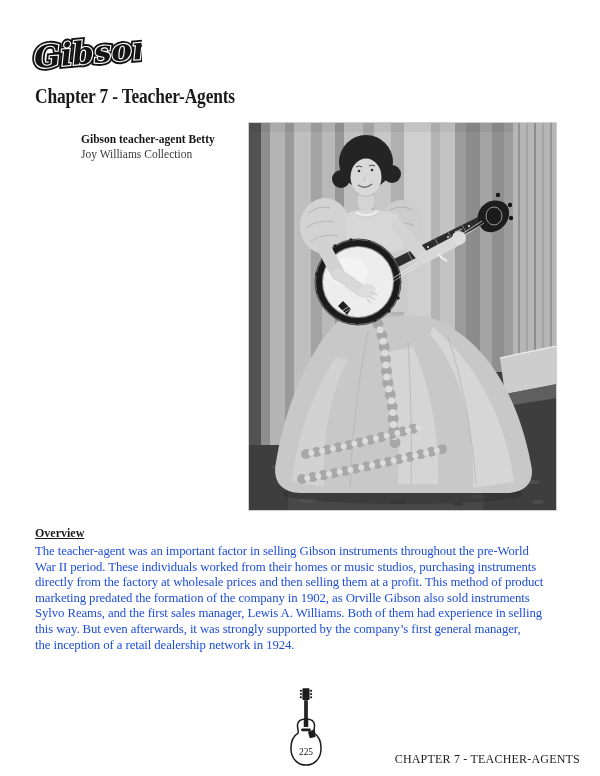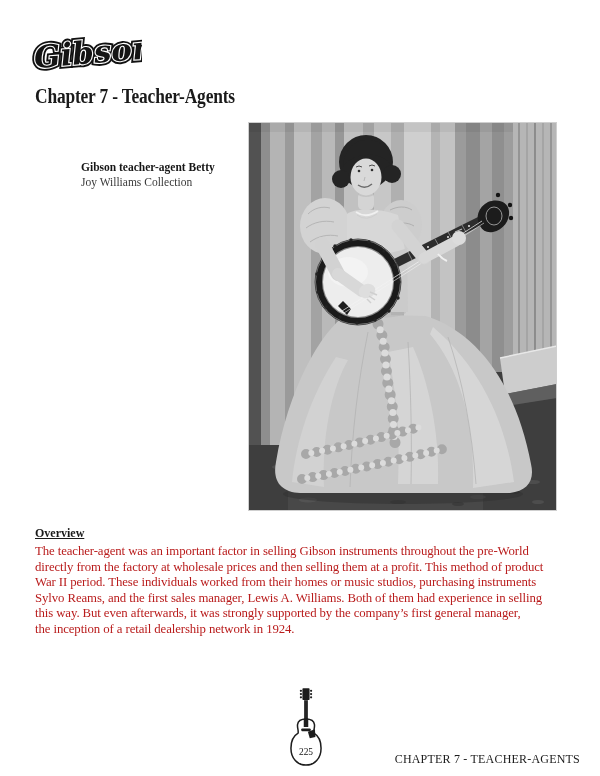--- a/index.html
+++ b/index.html
@@ -13,29 +13,29 @@
   .logo-back{font-family:"DejaVu Serif",serif;font-style:italic;font-weight:bold;font-size:62px;
     fill:#111;stroke:#111;stroke-width:12;paint-order:stroke fill;}
   .logo-front{font-family:"DejaVu Serif",serif;font-style:italic;font-weight:bold;font-size:62px;
     fill:#141414;stroke:#ffffff;stroke-width:4.5;paint-order:stroke fill;}
   .chapter-title{
     position:absolute;left:35px;top:85px;margin:0;
     font-size:20px;font-weight:bold;letter-spacing:-0.2px;
     transform:scaleX(0.87);transform-origin:left top;white-space:pre;
   }
   
-  .caption{position:absolute;left:81px;top:133px;width:190px;margin-top:28px;}
+  .caption{position:absolute;left:81px;top:133px;width:190px;}
   .cap-bold{font-weight:bold;font-size:11.5px;line-height:13.5px;white-space:pre;color:#161616;}
   .cap-credit{font-size:11.5px;line-height:13.5px;white-space:pre;color:#3a3a3a;margin-top:1px;}
   
   .photo{position:absolute;left:248px;top:122px;width:309px;height:389px;}
   
   .overview{position:absolute;left:35px;top:526px;width:550px;}
   .ov-head{font-weight:bold;font-size:12px;text-decoration:underline;margin-bottom:3px;white-space:pre;}
-  .ov-line{font-size:12.8px;line-height:15.6px;white-space:pre;letter-spacing:-0.1px;color:#b91c1c;}
+  .ov-line{font-size:12.8px;line-height:15.6px;white-space:pre;letter-spacing:-0.1px;color:#1d4ed8;}
   
   .guitar{position:absolute;left:290px;top:686px;width:32px;height:82px;}
   .pagenum{font-family:"Liberation Serif",serif;font-size:10px;fill:#141414;}
   .footer-label{
     position:absolute;right:20px;top:752px;
     font-size:12px;letter-spacing:0.2px;white-space:pre;color:#1b1b1b;font-weight:500;
   }
 </style>
 </head>
 <body>
@@ -232,22 +232,23 @@
         <line x1="121" y1="174" x2="127" y2="178"></line>
         <line x1="119" y1="177" x2="123" y2="181"></line>
       </g>
     </g>
     <rect x="0.5" y="0.5" width="308" height="388" fill="none" stroke="#cfcfcf" stroke-width="1"></rect>
   </svg>
 
   <div class="overview">
     <div class="ov-head">Overview</div>
     <div class="ov-line">The teacher-agent was an important factor in selling Gibson instruments throughout the pre-World</div>
+    <div class="ov-line">War II period. These individuals worked from their homes or music studios, purchasing instruments</div>
     <div class="ov-line">directly from the factory at wholesale prices and then selling them at a profit. This method of product</div>
-    <div class="ov-line">War II period. These individuals worked from their homes or music studios, purchasing instruments</div>
+    <div class="ov-line">marketing predated the formation of the company in 1902, as Orville Gibson also sold instruments</div>
     <div class="ov-line">Sylvo Reams, and the first sales manager, Lewis A. Williams. Both of them had experience in selling</div>
     <div class="ov-line">this way. But even afterwards, it was strongly supported by the company’s first general manager,</div>
     <div class="ov-line">the inception of a retail dealership network in 1924.</div>
   </div>
 
   <svg class="guitar" viewBox="0 0 34 84">
     <g fill="#222222">
       <circle cx="11.6" cy="3.6" r="1.2"></circle>
         <circle cx="11.6" cy="7" r="1.2"></circle>
         <circle cx="11.6" cy="10.4" r="1.2"></circle>

